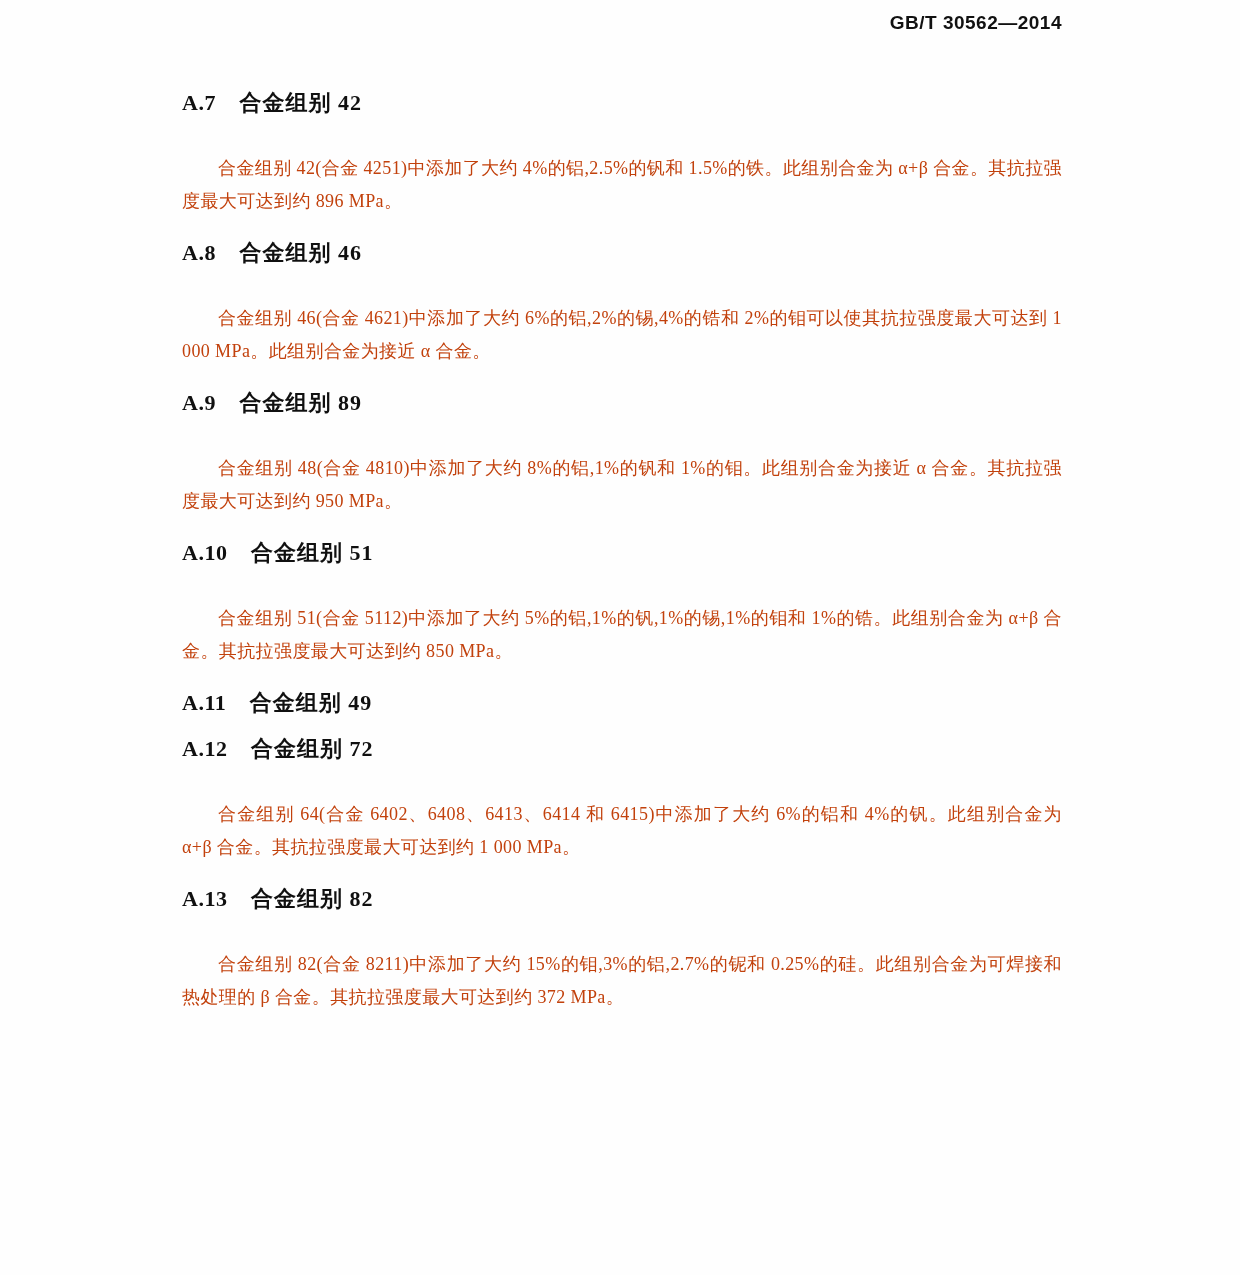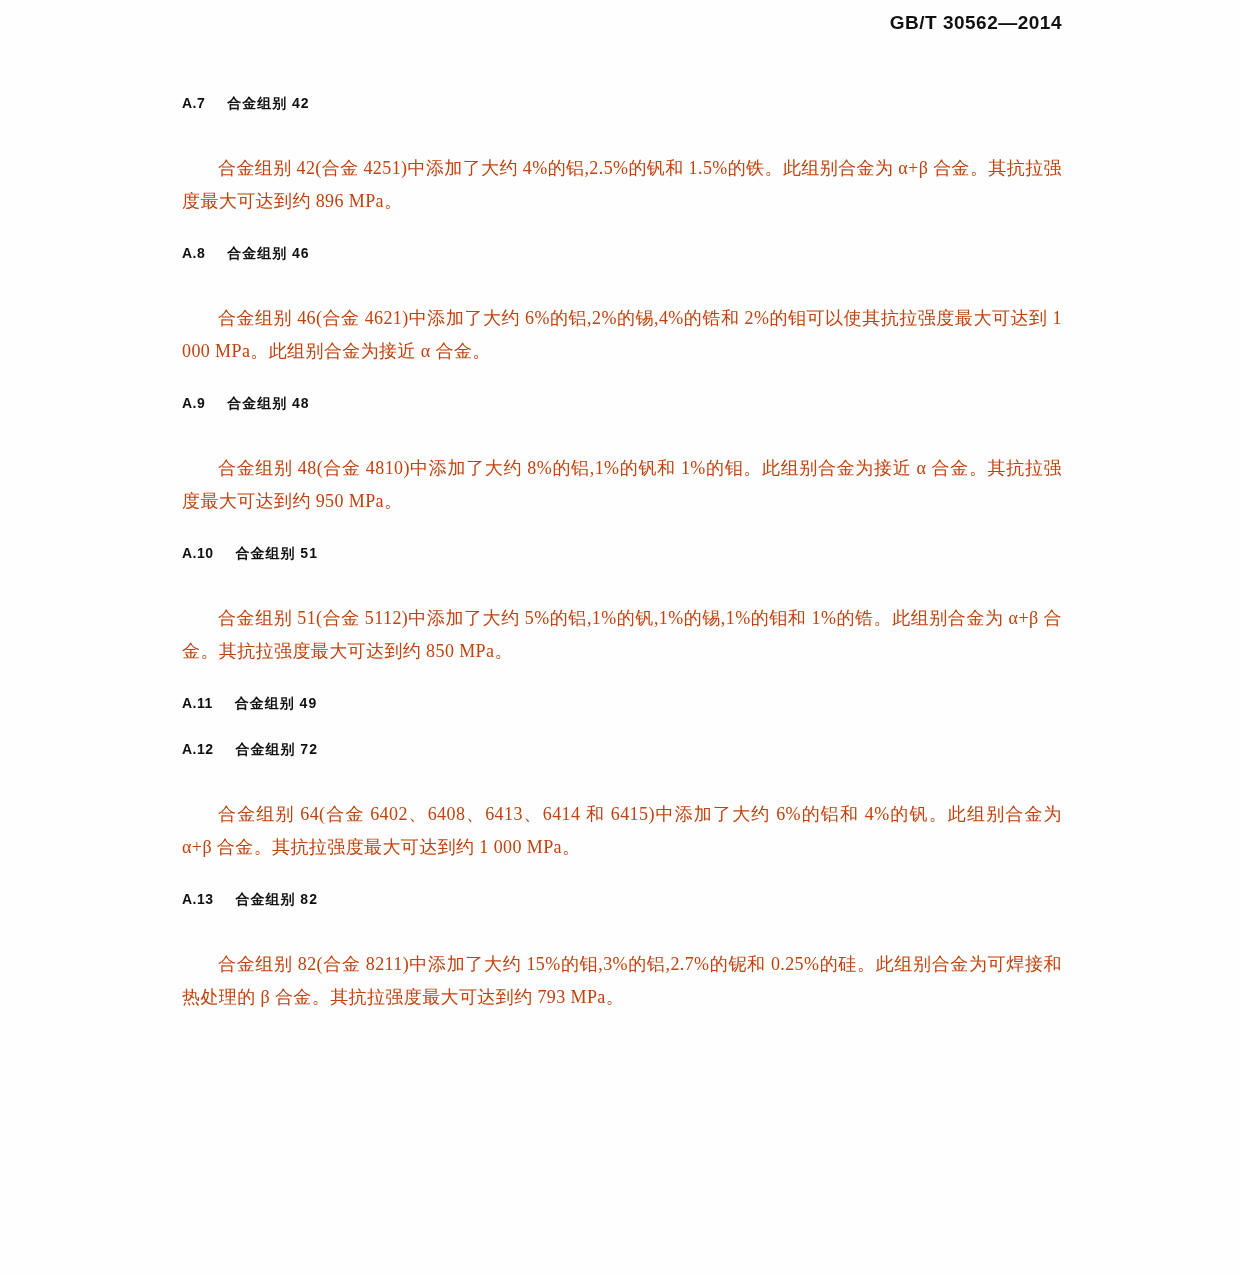--- a/index.html
+++ b/index.html
@@ -30,23 +30,23 @@
     letter-spacing: 0.5px;
   }
   .content {
     margin-top: 58px;
   }
   section.sec {
     margin: 0 0 24px 0;
   }
   .sec-heading {
     margin: 0;
-    font-family: Liberation Sans, sans-serif;
+    font-family: Liberation Serif, serif;
     font-weight: bold;
-    font-size: 14px;
+    font-size: 22px;
     line-height: 22px;
     color: #101010;
   }
   .sec-num {
     display: inline-block;
     margin-right: 18px;
     letter-spacing: 0.5px;
   }
   .sec-title {
     display: inline-block;
@@ -86,21 +86,21 @@
       <h2 class="sec-heading">
         <span class="sec-num">A.8</span>
         <span class="sec-title">合金组别 46</span>
       </h2>
       <p class="sec-body">合金组别 46(合金 4621)中添加了大约 6%的铝,2%的锡,4%的锆和 2%的钼可以使其抗拉强度最大可达到 1 000 MPa。此组别合金为接近 α 合金。</p>
     </section>
 
     <section class="sec">
       <h2 class="sec-heading">
         <span class="sec-num">A.9</span>
-        <span class="sec-title">合金组别 48</span>
+        <span class="sec-title">合金组别 89</span>
       </h2>
       <p class="sec-body">合金组别 48(合金 4810)中添加了大约 8%的铝,1%的钒和 1%的钼。此组别合金为接近 α 合金。其抗拉强度最大可达到约 950 MPa。</p>
     </section>
 
     <section class="sec">
       <h2 class="sec-heading">
         <span class="sec-num">A.10</span>
         <span class="sec-title">合金组别 51</span>
       </h2>
       <p class="sec-body">合金组别 51(合金 5112)中添加了大约 5%的铝,1%的钒,1%的锡,1%的钼和 1%的锆。此组别合金为 α+β 合金。其抗拉强度最大可达到约 850 MPa。</p>
@@ -119,18 +119,18 @@
         <span class="sec-title">合金组别 72</span>
       </h2>
       <p class="sec-body">合金组别 64(合金 6402、6408、6413、6414 和 6415)中添加了大约 6%的铝和 4%的钒。此组别合金为 α+β 合金。其抗拉强度最大可达到约 1 000 MPa。</p>
     </section>
 
     <section class="sec">
       <h2 class="sec-heading">
         <span class="sec-num">A.13</span>
         <span class="sec-title">合金组别 82</span>
       </h2>
-      <p class="sec-body">合金组别 82(合金 8211)中添加了大约 15%的钼,3%的铝,2.7%的铌和 0.25%的硅。此组别合金为可焊接和热处理的 β 合金。其抗拉强度最大可达到约 793 MPa。</p>
+      <p class="sec-body">合金组别 82(合金 8211)中添加了大约 15%的钼,3%的铝,2.7%的铌和 0.25%的硅。此组别合金为可焊接和热处理的 β 合金。其抗拉强度最大可达到约 372 MPa。</p>
     </section>
 
 
   </div>
 </div>
 
 </body></html>

